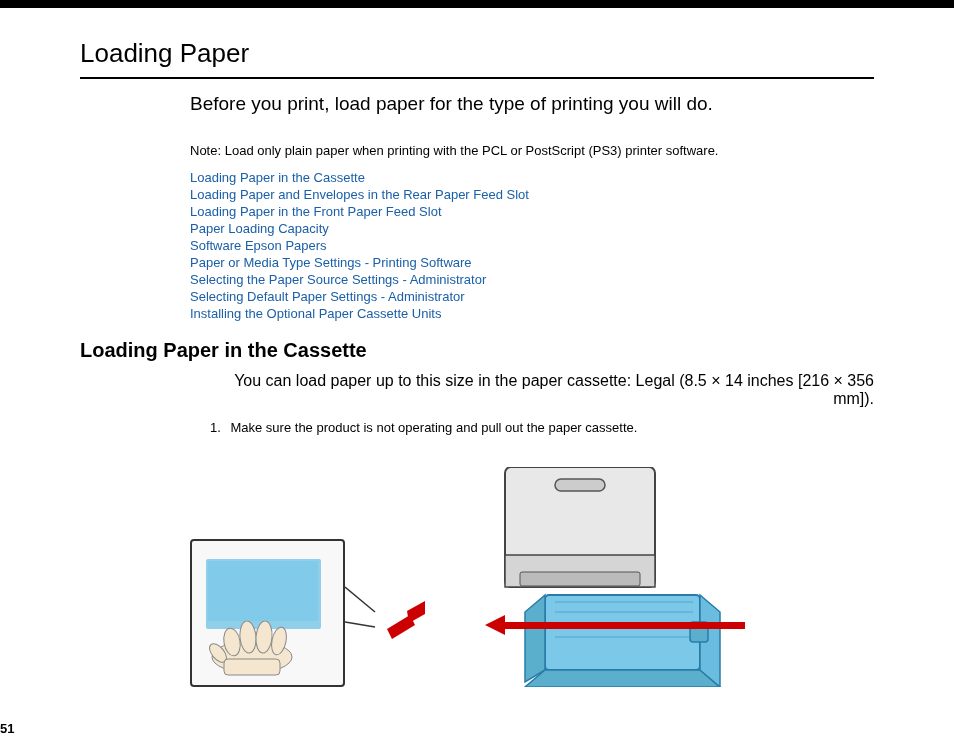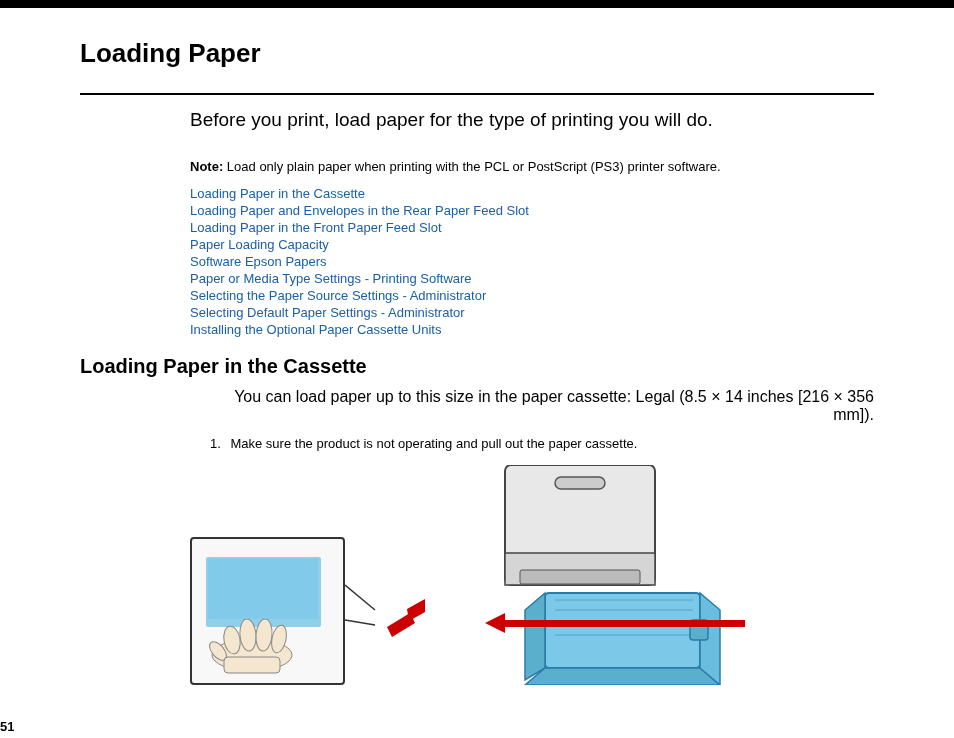--- a/index.html
+++ b/index.html
@@ -16,38 +16,38 @@
       width: 100%;
       height: 8px;
       background: #000000;
       margin-bottom: 0;
     }
     .content {
       padding: 20px 80px 20px 80px;
     }
     h1.main-title {
       font-size: 26px;
-      font-weight: bold;
+      font-weight: normal;
       margin-bottom: 14px;
       margin-top: 10px;
       border-bottom: 2px solid #000;
-      padding-bottom: 24px;
+      padding-bottom: 8px;
     }
     .intro-text {
       margin-left: 110px;
       margin-bottom: 28px;
       font-size: 19px;
     }
     .note-text {
       margin-left: 110px;
       margin-bottom: 12px;
       font-size: 13px;
     }
     .note-text strong {
-      font-weight: bold;
+      font-weight: normal;
     }
     .links-list {
       margin-left: 110px;
       margin-bottom: 18px;
       list-style: none;
     }
     .links-list li {
       margin-bottom: 2px;
     }
     .links-list li a {
@@ -63,21 +63,21 @@
     }
     .section-intro {
       margin-left: 110px;
       margin-bottom: 12px;
       font-size: 16px;
       text-align: right;
     }
     .step-list {
       margin-left: 130px;
       list-style: none;
-      margin-bottom: 14px;
+      margin-bottom: 32px;
     }
     .step-list li {
       font-size: 13px;
       margin-bottom: 4px;
     }
     .step-num {
       margin-right: 6px;
       font-size: 13px;
     }
     .illustration-area {

